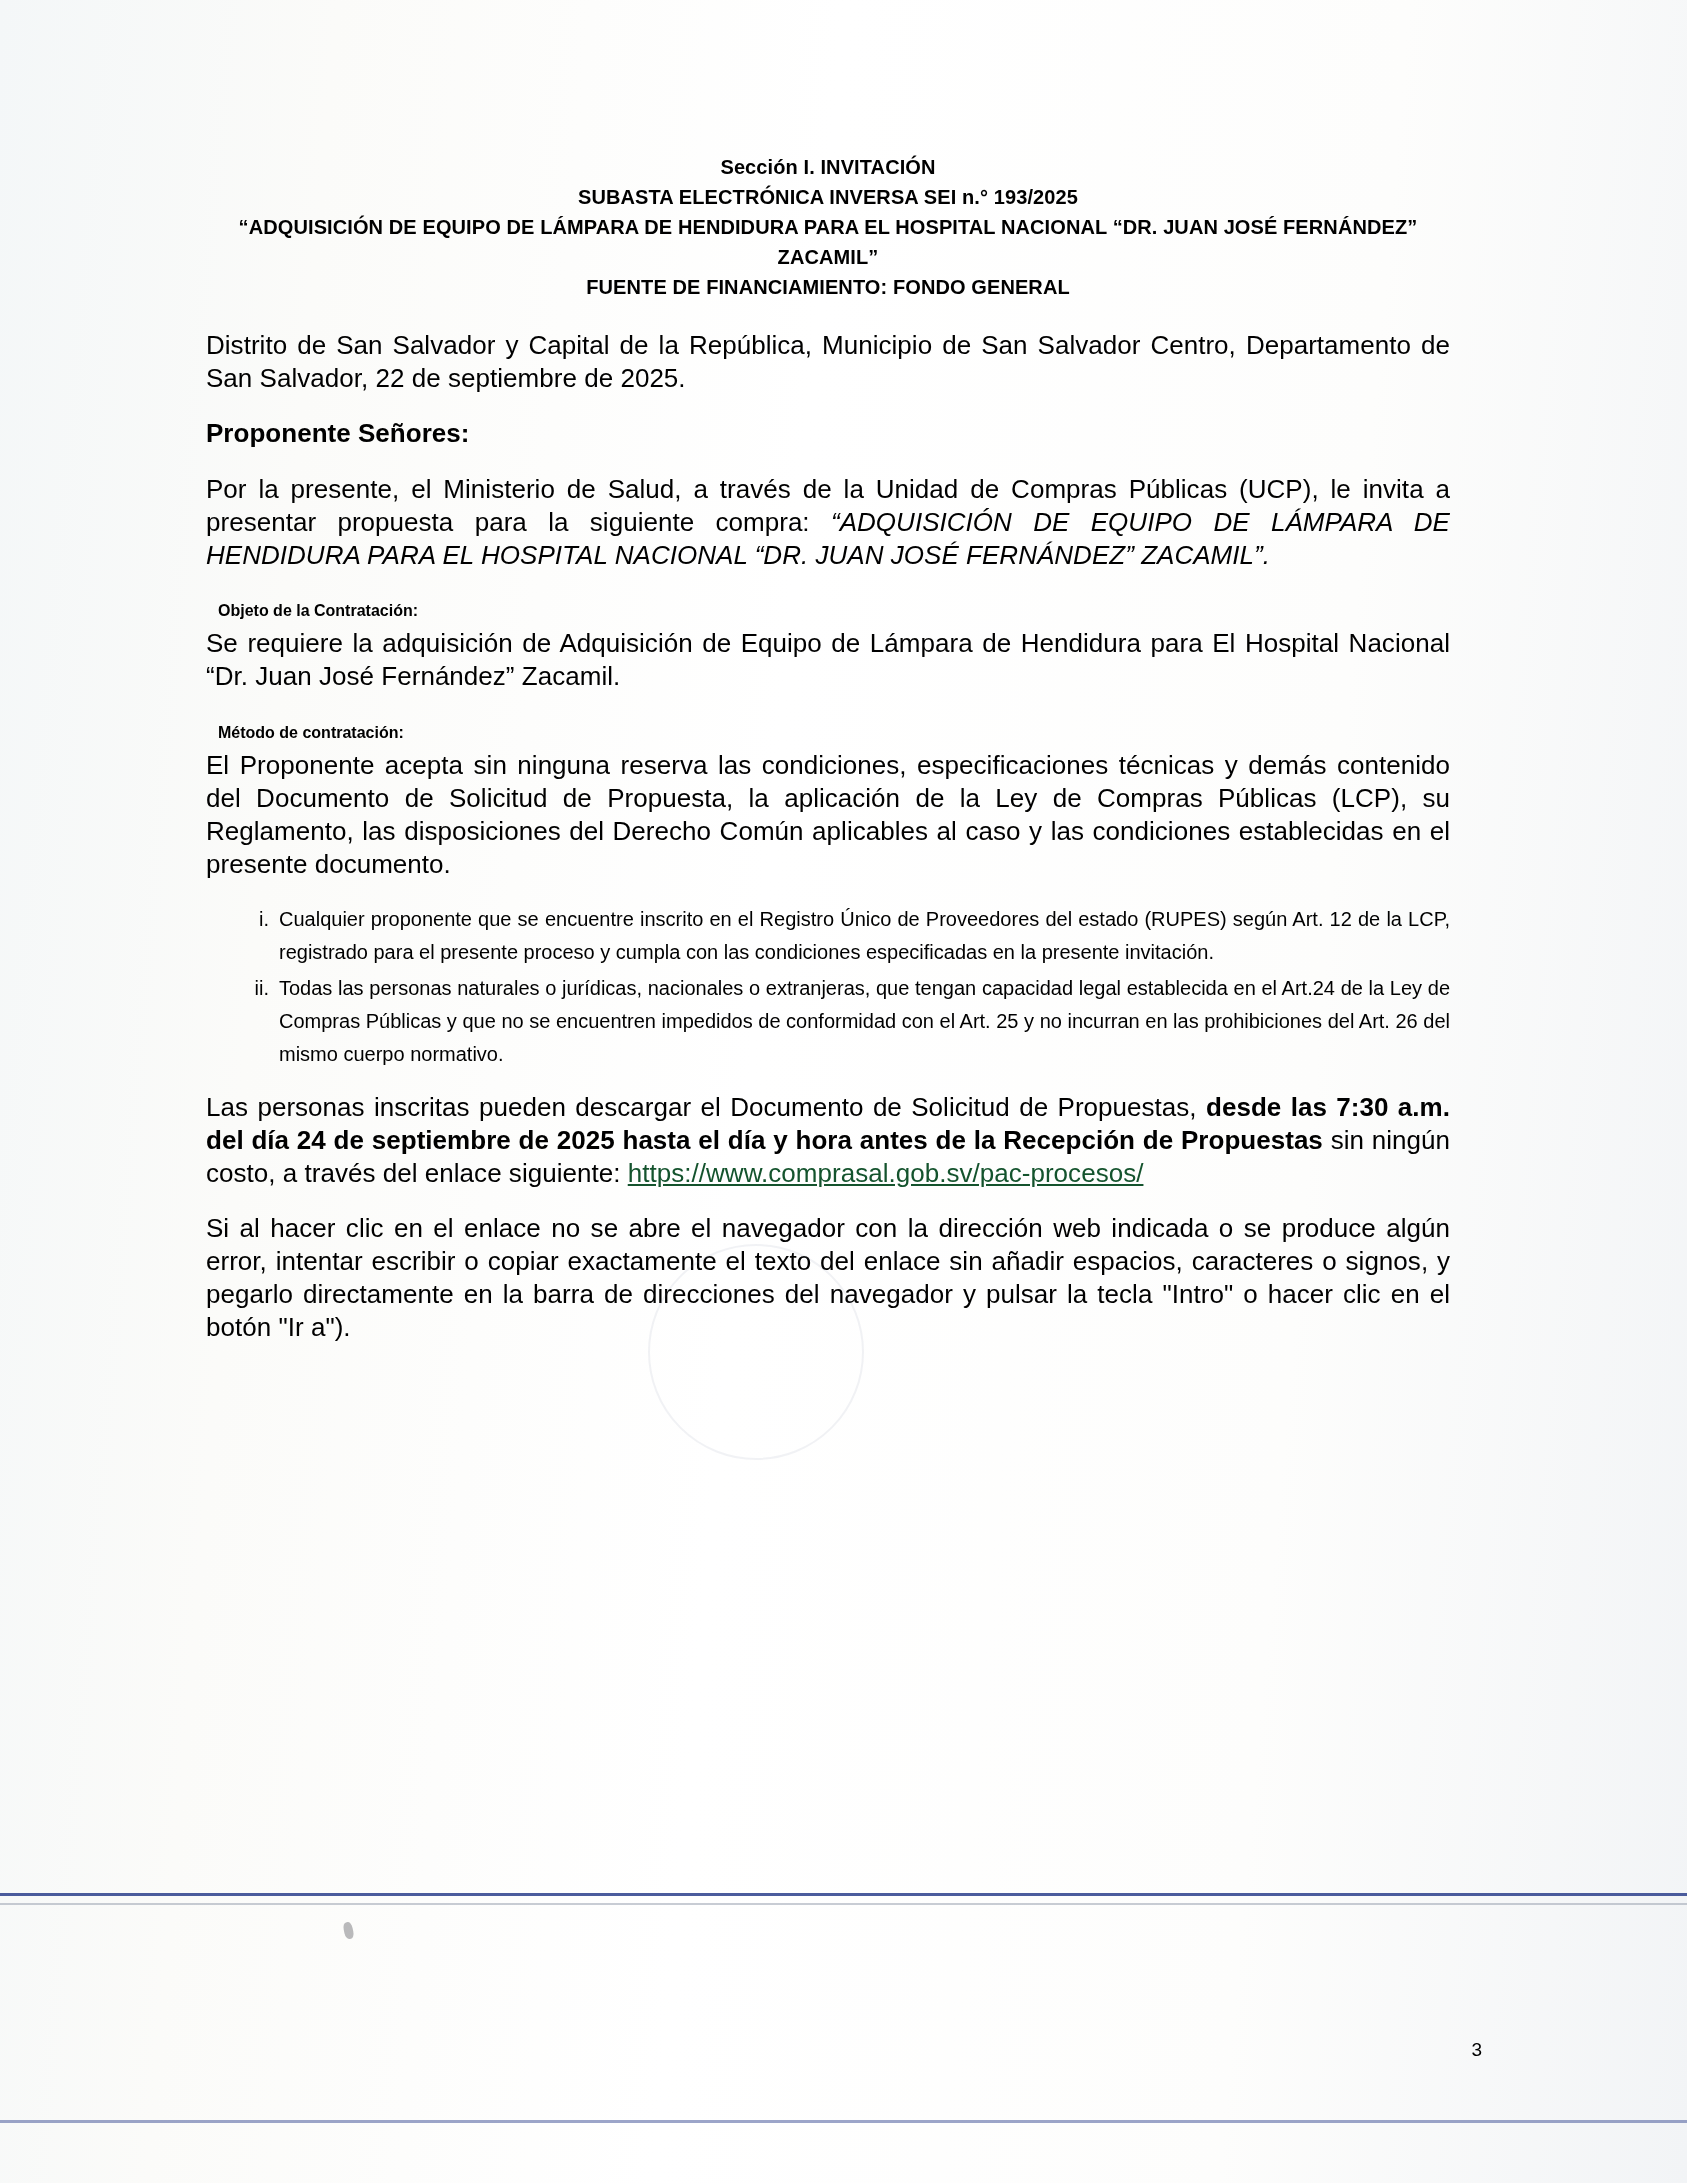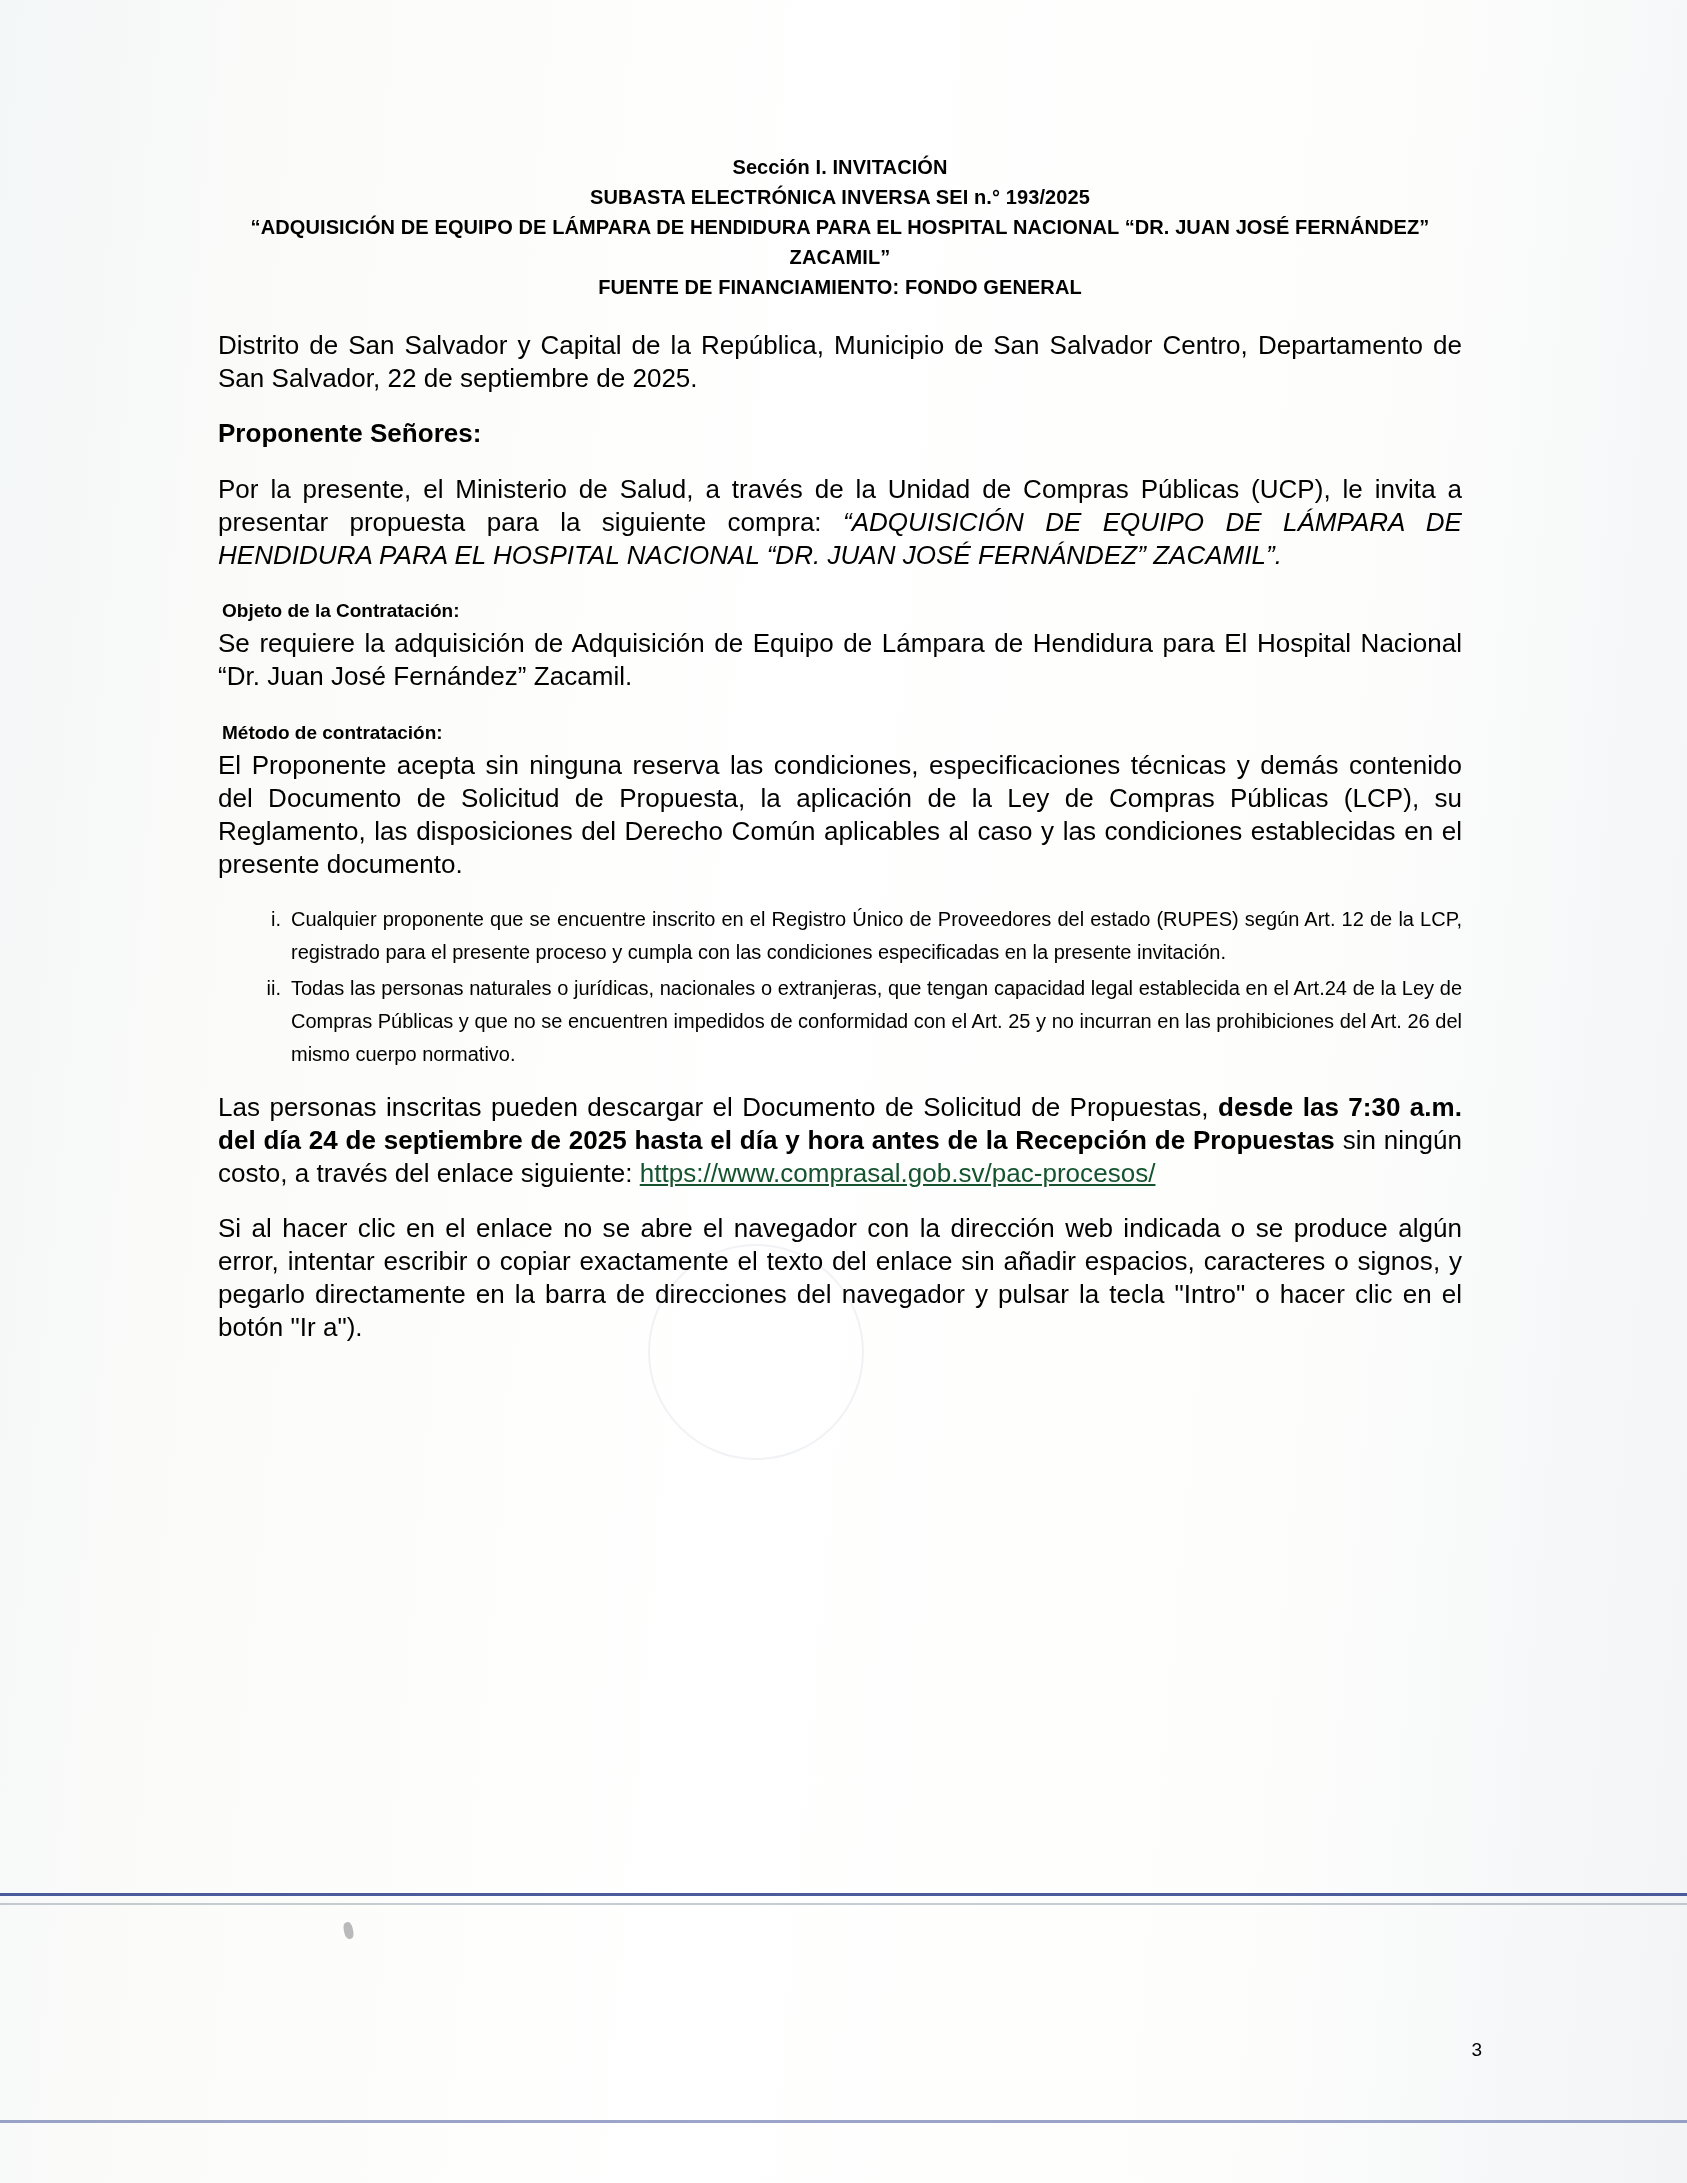--- a/index.html
+++ b/index.html
@@ -20,21 +20,21 @@
   
   .page::before {
     content: "";
     position: absolute;
     inset: 0;
     background: linear-gradient(95deg, #f4f7f8 0%, #fbfbf9 18%, #ffffff 45%, #fdfdfc 75%, #f2f4f6 100%);
     pointer-events: none;
   }
   .content {
     position: absolute;
-    left: 218px;
+    left: 206px;
     top: 152px;
     width: 1244px;
   }
   .center {
     text-align: center;
   }
   .bold {
     font-weight: bold;
   }
   .title-line {
@@ -47,24 +47,24 @@
     margin-bottom: 26.5px;
   }
   p.body {
     font-size: 26px;
     line-height: 33px;
     text-align: justify;
     margin: 0 0 22.5px 0;
     letter-spacing: 0.03px;
   }
   .heading {
-    font-size: 19px;
+    font-size: 16px;
     font-weight: bold;
     line-height: 33px;
-    margin: 0 0 0 4px;
+    margin: 0 0 0 12px;
   }
   .italic {
     font-style: italic;
   }
   ol.roman {
     list-style: none;
     margin: 20px 0 20px 0;
     padding: 0;
   }
   ol.roman li {

